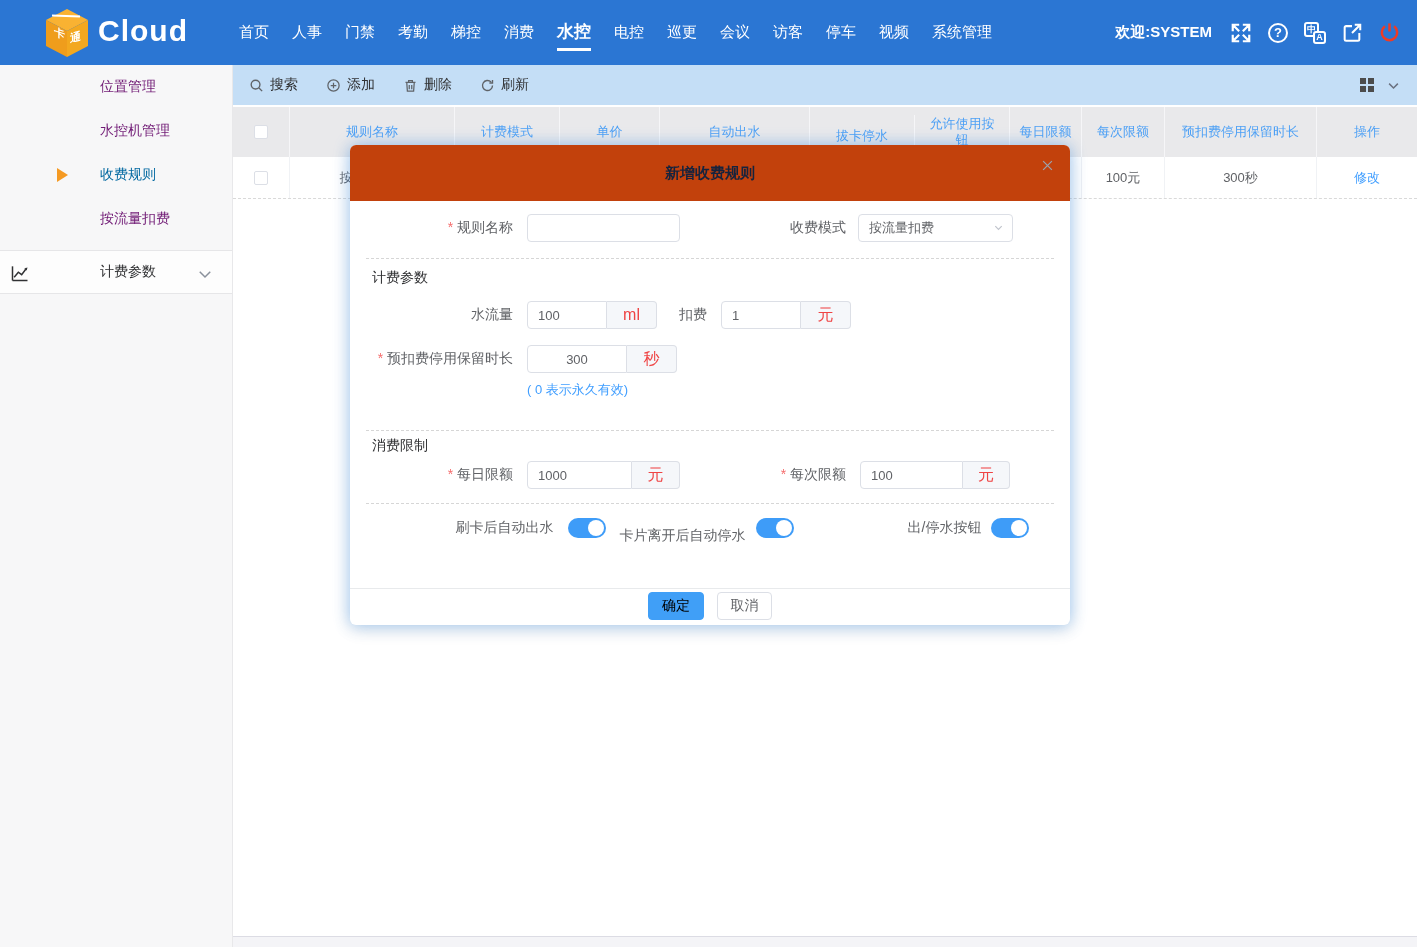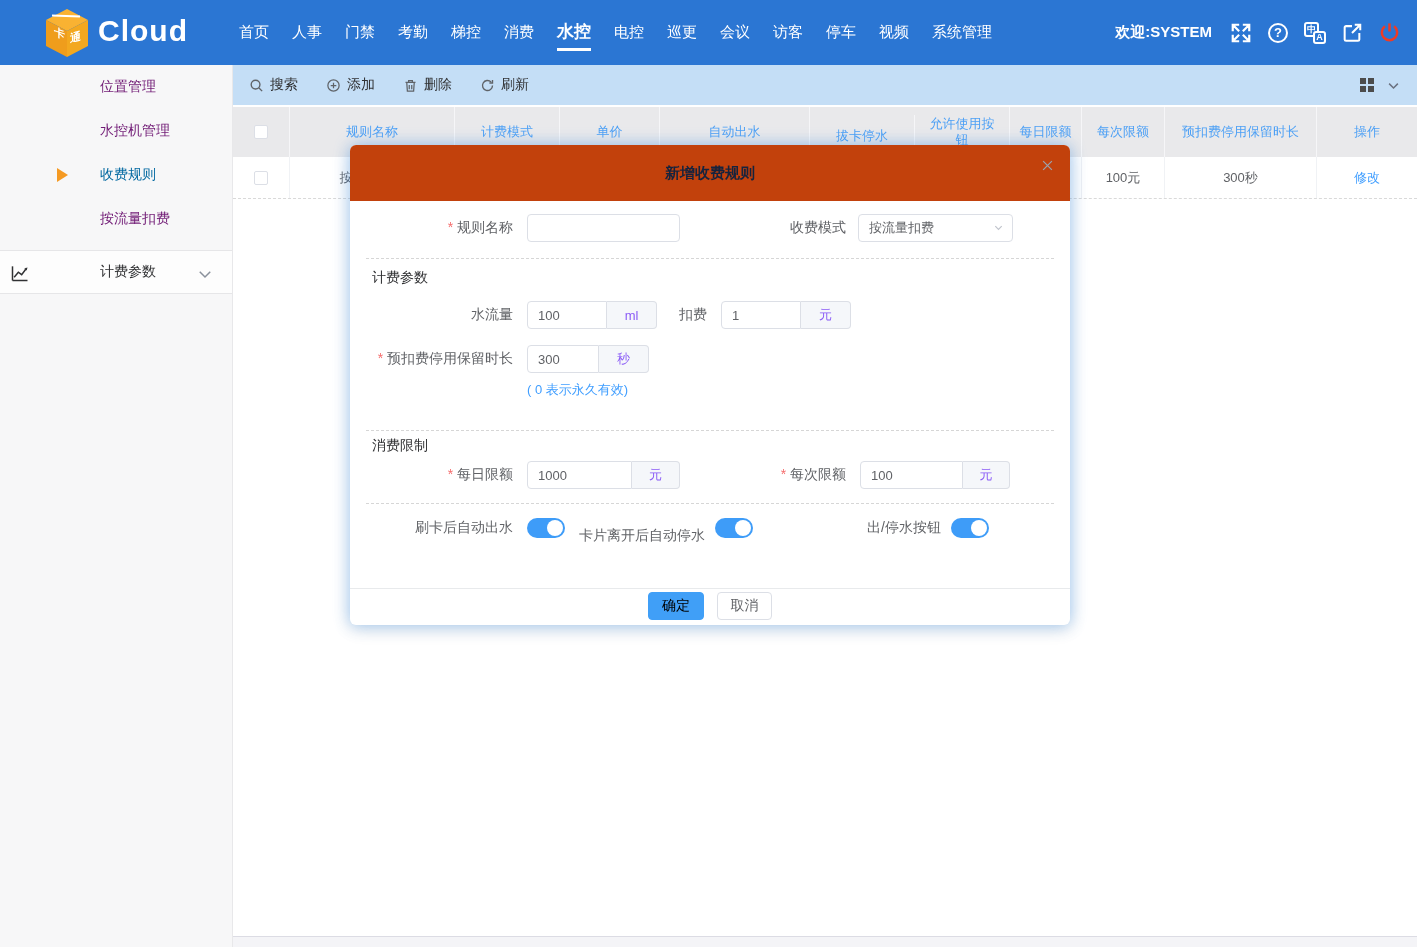--- a/index.html
+++ b/index.html
@@ -77,21 +77,21 @@
   .m-header { height:56px; background:#c2410c; border-radius:6px 6px 0 0; display:flex; align-items:center; justify-content:center; position:relative; }
   .m-title { font-size:15px; font-weight:bold; color:#17233d; }
   .m-close { position:absolute; right:14px; top:11px; width:18px; height:18px; color:#9aa2ad; cursor:pointer; display:flex; align-items:center; justify-content:center; }
   .frow { position:absolute; left:0; right:0; display:flex; align-items:center; }
   .flabel { width:163px; flex:0 0 163px; text-align:right; font-size:14px; color:#606266; white-space:nowrap; }
   .required::before { content:"* "; color:#f56c6c; }
   .gap14 { width:14px; flex:0 0 14px; }
   .inp { height:28px; border:1px solid #dcdfe6; border-radius:4px; font-size:13px; color:#606266; padding:0 10px; outline:none; background:#fff; font-family:inherit; }
   .inp-grp { display:flex; align-items:stretch; height:28px; }
   .inp-grp .inp { border-radius:4px 0 0 4px; }
-  .addon { display:flex; align-items:center; justify-content:center; background:#f5f7fa; border:1px solid #dcdfe6; border-left:none; border-radius:0 4px 4px 0; color:#8b5cf6; font-size:13px; }
+  .addon { display:flex; align-items:center; justify-content:center; background:#f5f7fa; border:1px solid #dcdfe6; border-left:none; border-radius:0 4px 4px 0; color:#ef4444; font-size:16px; }
   .sel { width:155px; height:28px; border:1px solid #dcdfe6; border-radius:4px; display:flex; align-items:center; justify-content:space-between; padding:0 8px 0 10px; font-size:13px; color:#606266; cursor:pointer; background:#fff; }
   .sel .chev { color:#c0c4cc; }
   .sep { position:absolute; left:16px; right:16px; border-top:1px dashed #d6d6d6; }
   .section-title { position:absolute; left:22px; font-size:14px; color:#303133; }
   .hint { position:absolute; left:177px; font-size:13px; color:#409eff; }
   .toggle { width:38px; height:20px; border-radius:10px; background:#3e9cf8; position:relative; cursor:pointer; flex:0 0 38px; }
   .toggle::after { content:""; position:absolute; right:2px; top:2px; width:16px; height:16px; border-radius:50%; background:#fff; }
   .tlabel { font-size:14px; color:#606266; white-space:nowrap; }
   .m-footline { position:absolute; left:0; right:0; top:443px; border-top:1px solid #e8eaec; }
   .m-foot { position:absolute; left:0; right:0; top:447px; display:flex; justify-content:center; gap:13px; }
@@ -329,21 +329,21 @@
       <span class="inp-grp">
         <input class="inp" style="width: 80px;" value="1">
         <span class="addon" style="width:50px;">元</span>
       </span>
     </div>
 
     <div class="frow" style="top:200px; height:28px;">
       <span class="flabel required">预扣费停用保留时长</span>
       <span class="gap14"></span>
       <span class="inp-grp">
-        <input class="inp" style="width: 72px;" value="300">
+        <input class="inp" style="width: 100px; text-align: center;" value="300">
         <span class="addon" style="width:50px;">秒</span>
       </span>
     </div>
     <div class="hint" style="top:236px;">( 0 表示永久有效)</div>
 
     <div class="sep" style="top:285px;"></div>
     <div class="section-title" style="top:292px;">消费限制</div>
 
     <div class="frow" style="top:316px; height:28px;">
       <span class="flabel required">每日限额</span>
@@ -357,21 +357,21 @@
         <span class="gap14"></span>
         <span class="inp-grp">
           <input class="inp" style="width: 103px;" value="100">
           <span class="addon" style="width:47px;">元</span>
         </span>
       </span>
     </div>
 
     <div class="sep" style="top:358px;"></div>
 
-    <div class="frow" style="top:373px; height:20px;">
+    <div class="frow" style="top:373px; height:20px;justify-content:center;">
       <span class="flabel">刷卡后自动出水</span>
       <span class="gap14"></span>
       <span class="toggle"></span>
       <span class="tlabel" style="margin-left:14px;margin-top:16px;">卡片离开后自动停水</span>
       <span class="gap14" style="width:10px; flex:0 0 10px;"></span>
       <span class="toggle"></span>
       <span class="tlabel" style="margin-left:114px;">出/停水按钮</span>
       <span class="gap14" style="width:10px; flex:0 0 10px;"></span>
       <span class="toggle"></span>
     </div>

